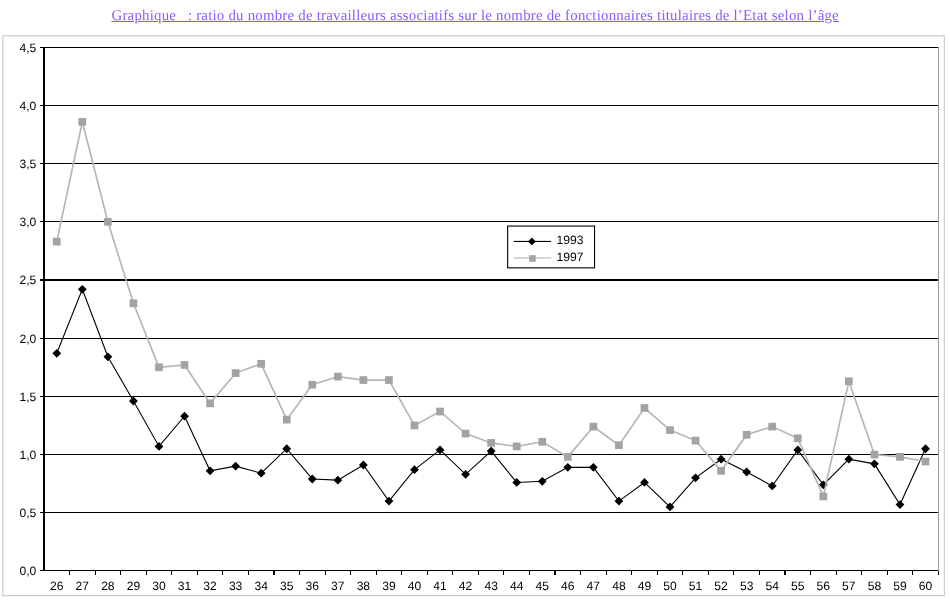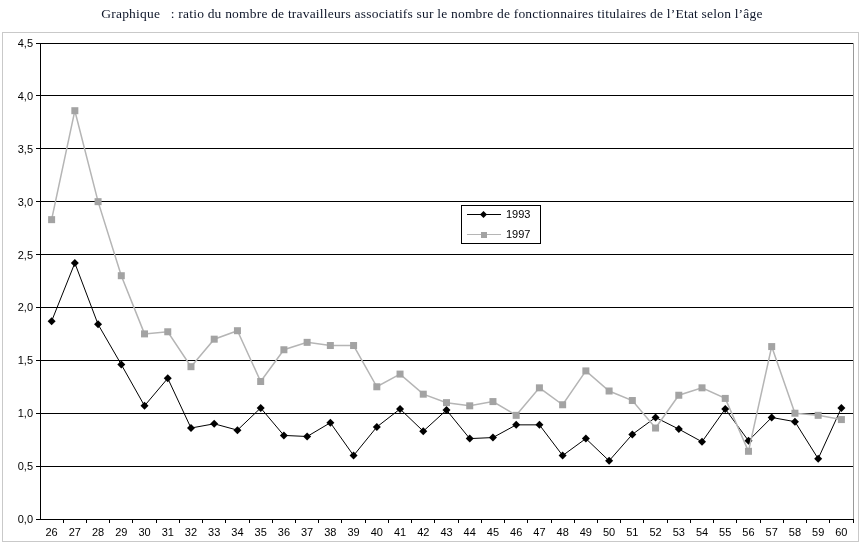--- a/index.html
+++ b/index.html
@@ -2,32 +2,32 @@
 <html><head>
 <meta charset="utf-8">
 <style>
   html,body { margin:0; padding:0; }
   body {
     width:864px; height:552px; position:relative; background:#ffffff;
     font-family:"Liberation Sans", sans-serif; overflow:hidden;
   }
   .chart-title {
     position:absolute; top:6px; left:0; width:864px; text-align:center;
-    font-family:"Liberation Serif", serif; font-size:13.5px; color:#0f172a;
-    white-space:pre; letter-spacing:0.2px;
+    font-family:"Liberation Serif", serif; font-size:13.5px; color:#8b5cf6;
+    white-space:pre; letter-spacing:0.2px;text-decoration:underline;
   }
   .chart-frame {
     position:absolute; left:2px; top:32px; width:857px; height:510px;
     border:1px solid #c9c9c9; background:#ffffff; box-sizing:border-box;
   }
   #chart-svg { position:absolute; left:0; top:0; }
   .legend {
     position:absolute; left:461px; top:205px; width:80px; height:39px;
     border:1px solid #000; background:#fff; box-sizing:border-box;
-    display:flex; flex-direction:column; justify-content:space-between;
+    display:flex; flex-direction:column; justify-content:flex-end;
     padding:1px 5px;
   }
   .legend-row { display:flex; align-items:center; height:15px; }
   .legend-sample { width:34px; height:9px; position:relative; margin-right:5px; flex:none; }
   .legend-line { position:absolute; left:0; top:4px; width:34px; height:1px; }
   .legend-marker { position:absolute; top:1.5px; left:14px; }
   .marker-diamond { width:5px; height:5px; transform:rotate(45deg); top:2px; }
   .marker-square { width:6px; height:6px; }
   .legend-label { font-size:11px; color:#000; line-height:1; }
 </style>

